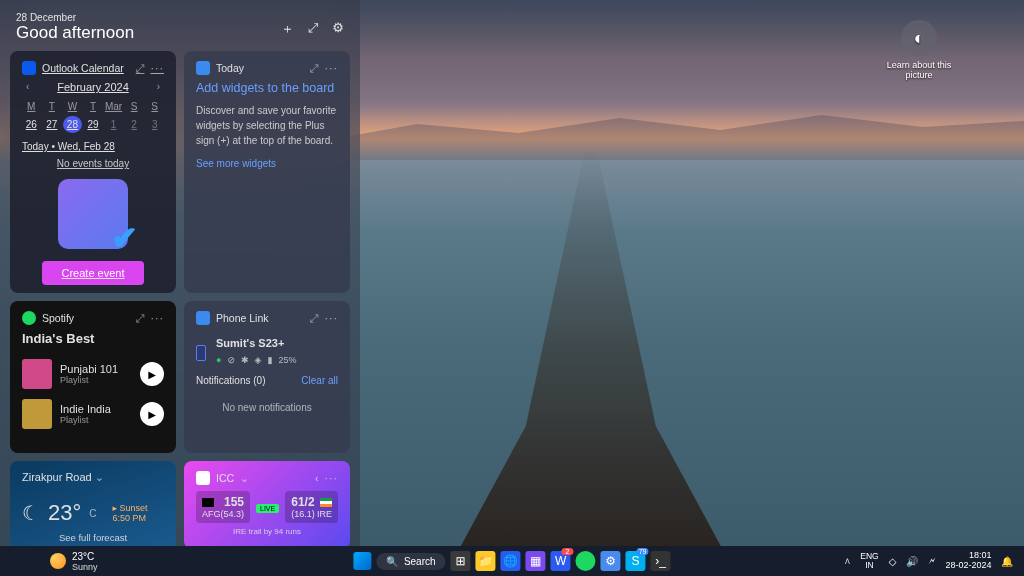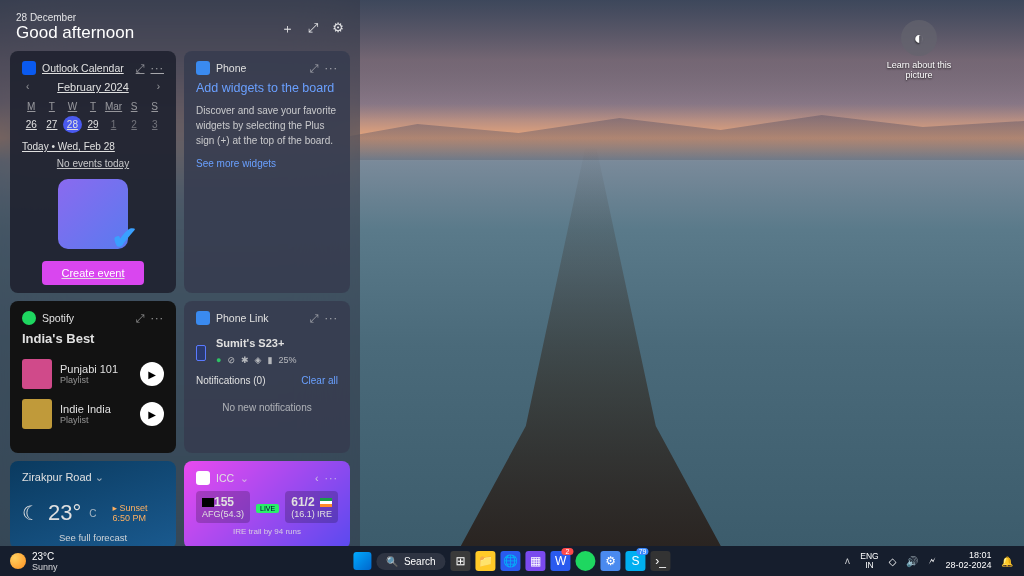--- a/index.html
+++ b/index.html
@@ -73,21 +73,21 @@
   .weather-sub { font-size: 9px; color: #ffb060; }
   .weather-fc { text-align: center; font-size: 9.5px; margin-top: 6px; opacity: 0.9; }
 
   .icc { height: 88px; background: linear-gradient(135deg, #e94aef, #5a4aef); }
   .icc-row { display: flex; gap: 6px; margin-top: 4px; }
   .icc-team { flex: 1; background: rgba(0,0,0,0.2); border-radius: 4px; padding: 4px 6px; font-size: 9px; }
   .icc-score { font-size: 12px; font-weight: 600; }
   .icc-live { background: #2aef6a; color: #003; font-size: 7px; padding: 1px 4px; border-radius: 2px; display: inline-block; }
   .icc-trail { font-size: 8px; text-align: center; margin-top: 4px; opacity: 0.85; }
 
-  .taskbar { position: absolute; bottom: 0; left: 0; right: 0; height: 30px; background: rgba(20,25,40,0.92); backdrop-filter: blur(20px); display: flex; align-items: center; color: white; font-size: 10px; }
+  .taskbar { position: absolute; bottom: 0; left: 0; right: 0; height: 30px; background: rgba(20,25,40,0.92); backdrop-filter: blur(20px); display: flex; align-items: center; color: white; font-size: 10px; padding-left: 40px; }
   .tb-left { display: flex; align-items: center; gap: 6px; padding-left: 10px; }
   .tb-weather-ic { width: 16px; height: 16px; background: radial-gradient(circle at 30% 30%, #ffd060, #ff9020); border-radius: 50%; }
   .tb-center { position: absolute; left: 50%; transform: translateX(-50%); display: flex; align-items: center; gap: 5px; }
   .tb-ic { width: 20px; height: 20px; border-radius: 3px; display: flex; align-items: center; justify-content: center; font-size: 12px; cursor: pointer; }
   .tb-search { display: flex; align-items: center; gap: 5px; background: rgba(255,255,255,0.1); border-radius: 12px; padding: 3px 10px; font-size: 10px; }
   .tb-right { margin-left: auto; display: flex; align-items: center; gap: 10px; padding-right: 10px; }
   .tb-lang { font-size: 8.5px; line-height: 1.1; text-align: center; }
   .tb-time { font-size: 9px; line-height: 1.1; text-align: right; }
   .win-logo { background: linear-gradient(135deg, #0af, #06c); width: 18px; height: 18px; }
   .badge { position: relative; }
@@ -153,21 +153,21 @@
         </div>
       <div class="cal-today">Today • Wed, Feb 28</div>
       <div class="cal-empty">No events today</div>
       <div class="cal-art"></div>
       <button class="cal-btn">Create event</button>
     </div>
 
     <div class="widget widget-light tips">
       <div class="w-head">
         <span class="ic" style="background:#3a8aef"></span>
-        <span>Phone</span>
+        <span>Today</span>
         <span class="sp"></span>
         <span class="pin">⤢</span>
         <span class="dots">···</span>
       </div>
       <div class="tips-title">Add widgets to the board</div>
       <div class="tips-body">Discover and save your favorite widgets by selecting the Plus sign (+) at the top of the board.</div>
       <div class="tips-link">See more widgets</div>
     </div>
 
     <div class="widget spotify">
@@ -244,21 +244,21 @@
       <div class="w-head">
         <span class="ic" style="background:#fff"></span>
         <span>ICC</span>
         <span style="opacity:0.7">⌄</span>
         <span class="sp"></span>
         <span style="opacity:0.8">‹</span>
         <span class="dots">···</span>
       </div>
       <div class="icc-row">
         <div class="icc-team">
-          <div style="display:flex;justify-content:flex-start;align-items:center">
+          <div style="display:flex;justify-content:space-between;align-items:center">
             <span style="width:12px;height:9px;background:#000;display:inline-block"></span>
             <span class="icc-score">155</span>
           </div>
           <div style="display:flex;justify-content:space-between">
               <span>AFG</span>
               <span>(54.3)</span>
             </div>
         </div>
         <div style="align-self:center"><span class="icc-live">LIVE</span></div>
         <div class="icc-team">

